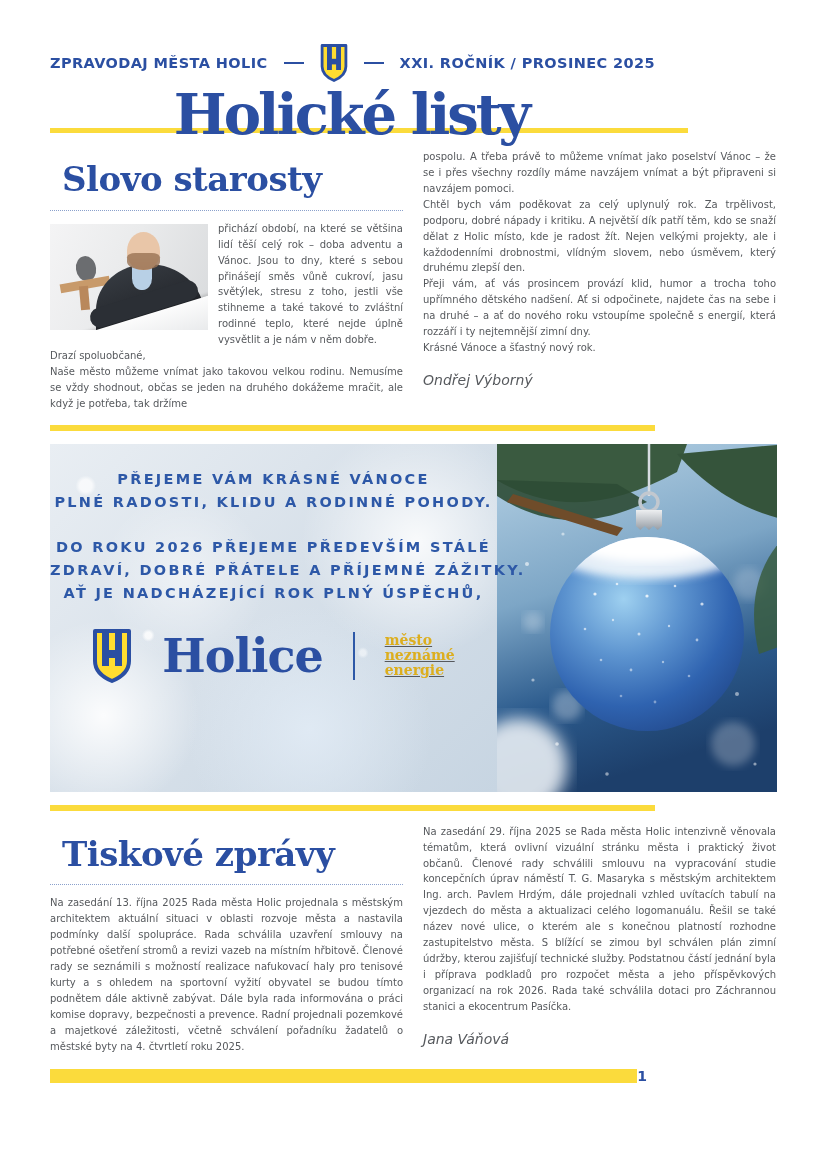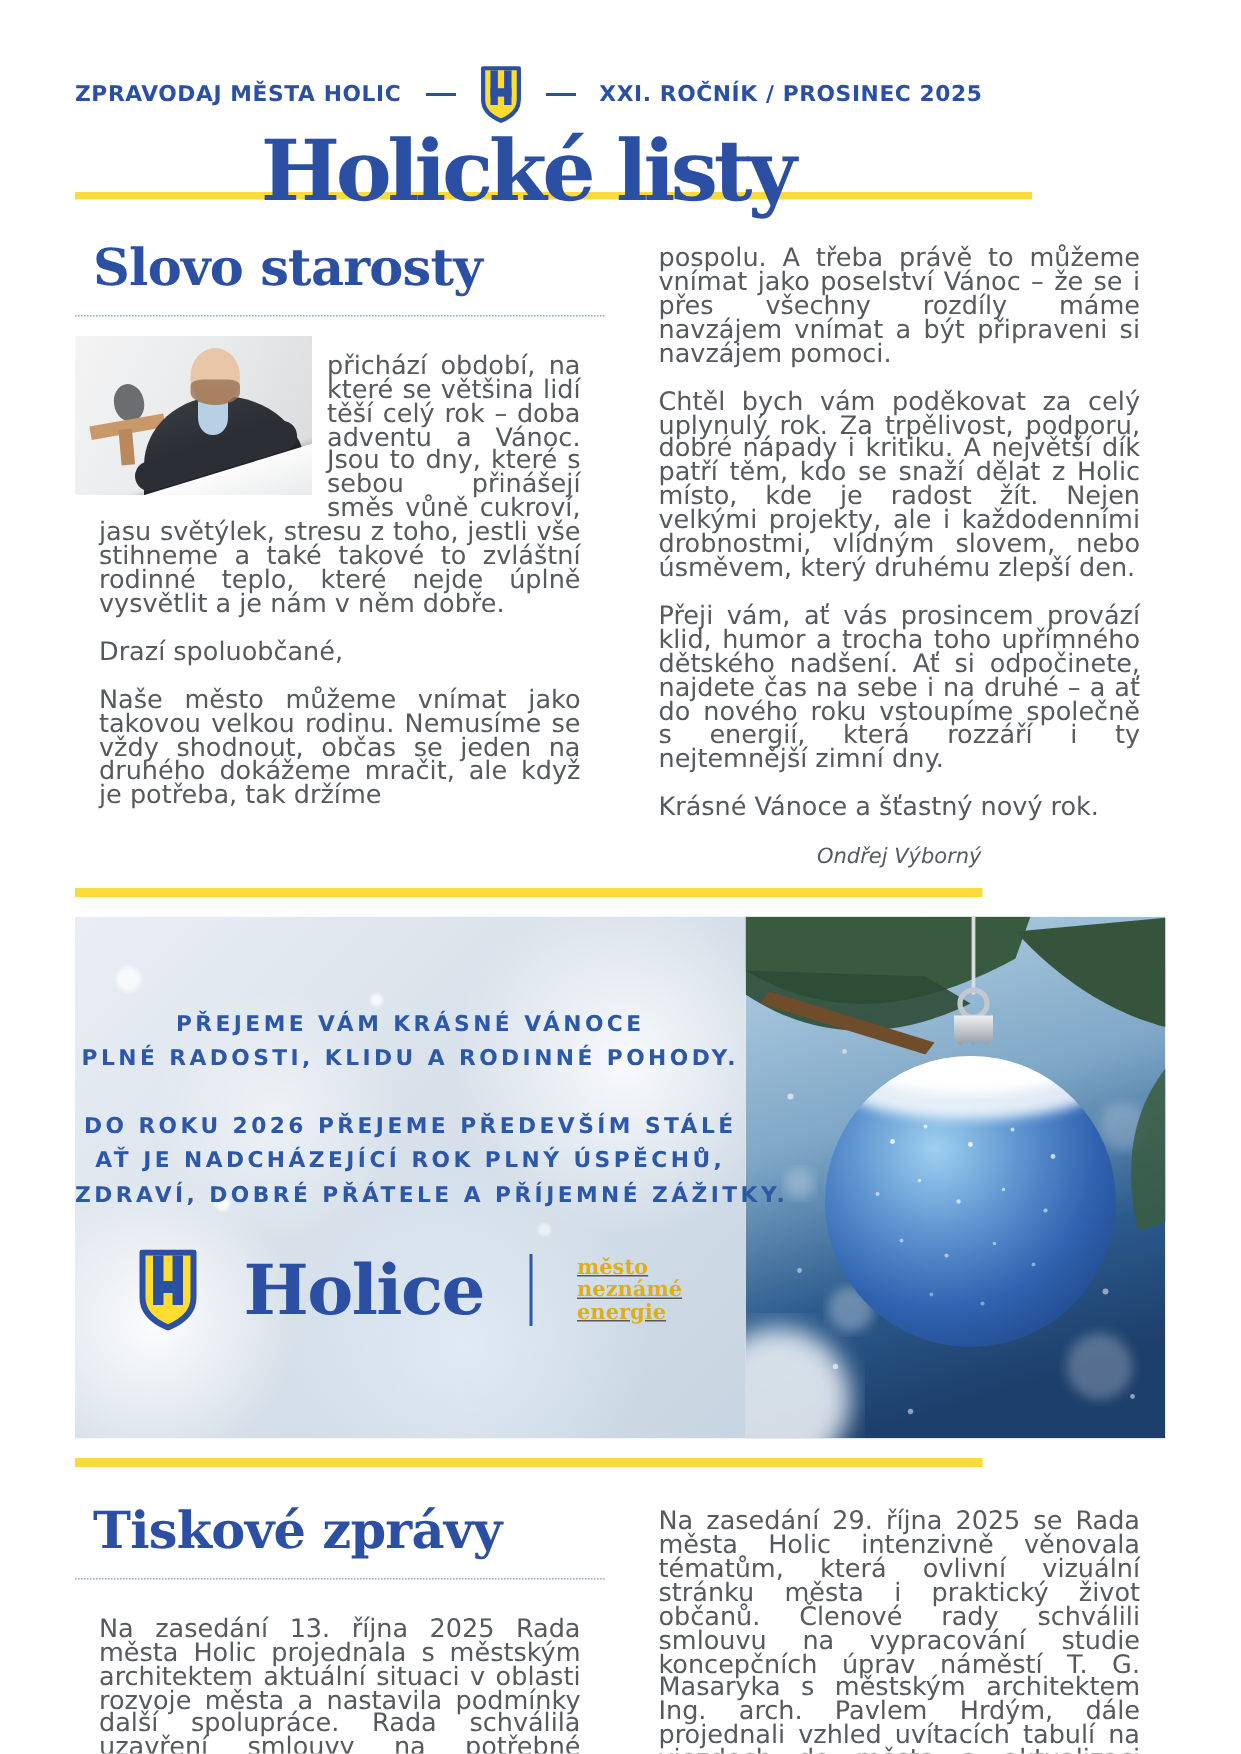--- a/index.html
+++ b/index.html
@@ -33,22 +33,22 @@
   
   .section{margin-top:16px;}
   .cols{display:flex;gap:20px;align-items:flex-start;}
   .col{width:353px;flex:0 0 auto;}
   h2.sec-head{
     font-family:"DejaVu Serif",serif;font-weight:bold;color:var(--blue);
     font-size:34px;line-height:1.08;margin:12px;letter-spacing:-.5px;
   }
   .dotted{border-bottom:1px dotted #8BA1CC;margin:9px 0 10px;}
   .body-text{display:flow-root;}
-  .body-text p{margin:16px;text-align:justify;font-size:17px;line-height:15.9px;color:var(--body);}
-  .sig{font-style:italic;text-align:center;font-size:14px;color:var(--body);margin-top:0;}
+  .body-text p{margin:0;text-align:justify;font-size:10px;line-height:15.9px;color:var(--body);}
+  .sig{font-style:italic;text-align:left;font-size:14px;color:var(--body);margin-top:16px;}
   .hr-yellow{height:6px;background:var(--yellow);margin:13px 0;}
 
   
   .photo{
     width:158px;height:106px;float:left;margin:3px 10px 4px 0;
     position:relative;overflow:hidden;
     background:linear-gradient(115deg,#f4f4f5 0%,#eaebec 45%,#d8dadc 100%);
   }
   .bust-head{position:absolute;left:26px;top:32px;width:20px;height:25px;background:#6B6D70;border-radius:48% 52% 46% 50%;transform:rotate(-7deg);}
   .bust-shelf{position:absolute;left:10px;top:56px;width:50px;height:9px;background:#C89A6A;transform:rotate(-10deg);}
@@ -68,21 +68,21 @@
       radial-gradient(circle at 82% 28%, rgba(255,255,255,.85), rgba(255,255,255,0) 26%),
       radial-gradient(circle at 12% 78%, rgba(255,255,255,.9), rgba(255,255,255,0) 20%),
       radial-gradient(circle at 30% 38%, rgba(255,255,255,.5), rgba(255,255,255,0) 22%),
       radial-gradient(circle at 58% 82%, rgba(225,235,245,.9), rgba(225,235,245,0) 32%),
       radial-gradient(circle at 8% 12%, rgba(255,255,255,.7) 1.2%, rgba(255,255,255,0) 2%),
       radial-gradient(circle at 22% 55%, rgba(255,255,255,.8) .8%, rgba(255,255,255,0) 1.6%),
       radial-gradient(circle at 45% 16%, rgba(255,255,255,.7) .7%, rgba(255,255,255,0) 1.4%),
       radial-gradient(circle at 70% 60%, rgba(255,255,255,.6) .7%, rgba(255,255,255,0) 1.5%),
       linear-gradient(135deg,#E9EEF3 0%,#D8E1EA 45%,#C7D5E2 100%);
   }
-  .banner-text{padding-top:61px;}
+  .banner-text{padding-top:24px;}
   .banner-line{
     color:#2D58A7;font-weight:bold;font-size:14.5px;letter-spacing:2.3px;
     line-height:23px;white-space:nowrap;
   }
   .banner-gap{height:22px;}
   .banner-logo{display:flex;align-items:center;justify-content:center;margin-top:24px;gap:30px;}
   .logo-word{font-family:"DejaVu Serif",serif;font-weight:bold;color:var(--blue);font-size:46px;letter-spacing:-1px;line-height:1;}
   .logo-divider{width:2px;height:48px;background:#2D58A7;}
   .logo-tagline{text-align:left;text-decoration:underline;}
   .logo-tagline div{font-family:"DejaVu Serif",serif;font-weight:bold;color:var(--gold);font-size:14px;line-height:15px;}
@@ -148,22 +148,22 @@
 
   <div class="hr-yellow"></div>
 
   <div class="banner">
     <div class="banner-left">
       <div class="banner-text">
         <div class="banner-line">PŘEJEME VÁM KRÁSNÉ VÁNOCE</div>
         <div class="banner-line">PLNÉ RADOSTI, KLIDU A RODINNÉ POHODY.</div>
         <div class="banner-gap"></div>
         <div class="banner-line">DO ROKU 2026 PŘEJEME PŘEDEVŠÍM STÁLÉ</div>
+        <div class="banner-line">ZDRAVÍ, DOBRÉ PŘÁTELE A PŘÍJEMNÉ ZÁŽITKY.</div>
         <div class="banner-line">AŤ JE NADCHÁZEJÍCÍ ROK PLNÝ ÚSPĚCHŮ,</div>
-        <div class="banner-line">ZDRAVÍ, DOBRÉ PŘÁTELE A PŘÍJEMNÉ ZÁŽITKY.</div>
       </div>
       <div class="banner-logo">
         <svg viewBox="0 0 40 54" width="40" height="54" aria-hidden="true">
           <path d="M3,2 H37 V32 Q37,45 20,52 Q3,45 3,32 Z" fill="#FFDD30" stroke="#2B4FA2" stroke-width="4" stroke-linejoin="round"></path>
           <rect x="10" y="4" width="7" height="33" fill="#2B4FA2"></rect>
           <rect x="23" y="4" width="7" height="33" fill="#2B4FA2"></rect>
           <rect x="10" y="21" width="20" height="8" fill="#2B4FA2"></rect>
         </svg>
         <span class="logo-word">Holice</span>
         <span class="logo-divider"></span>

